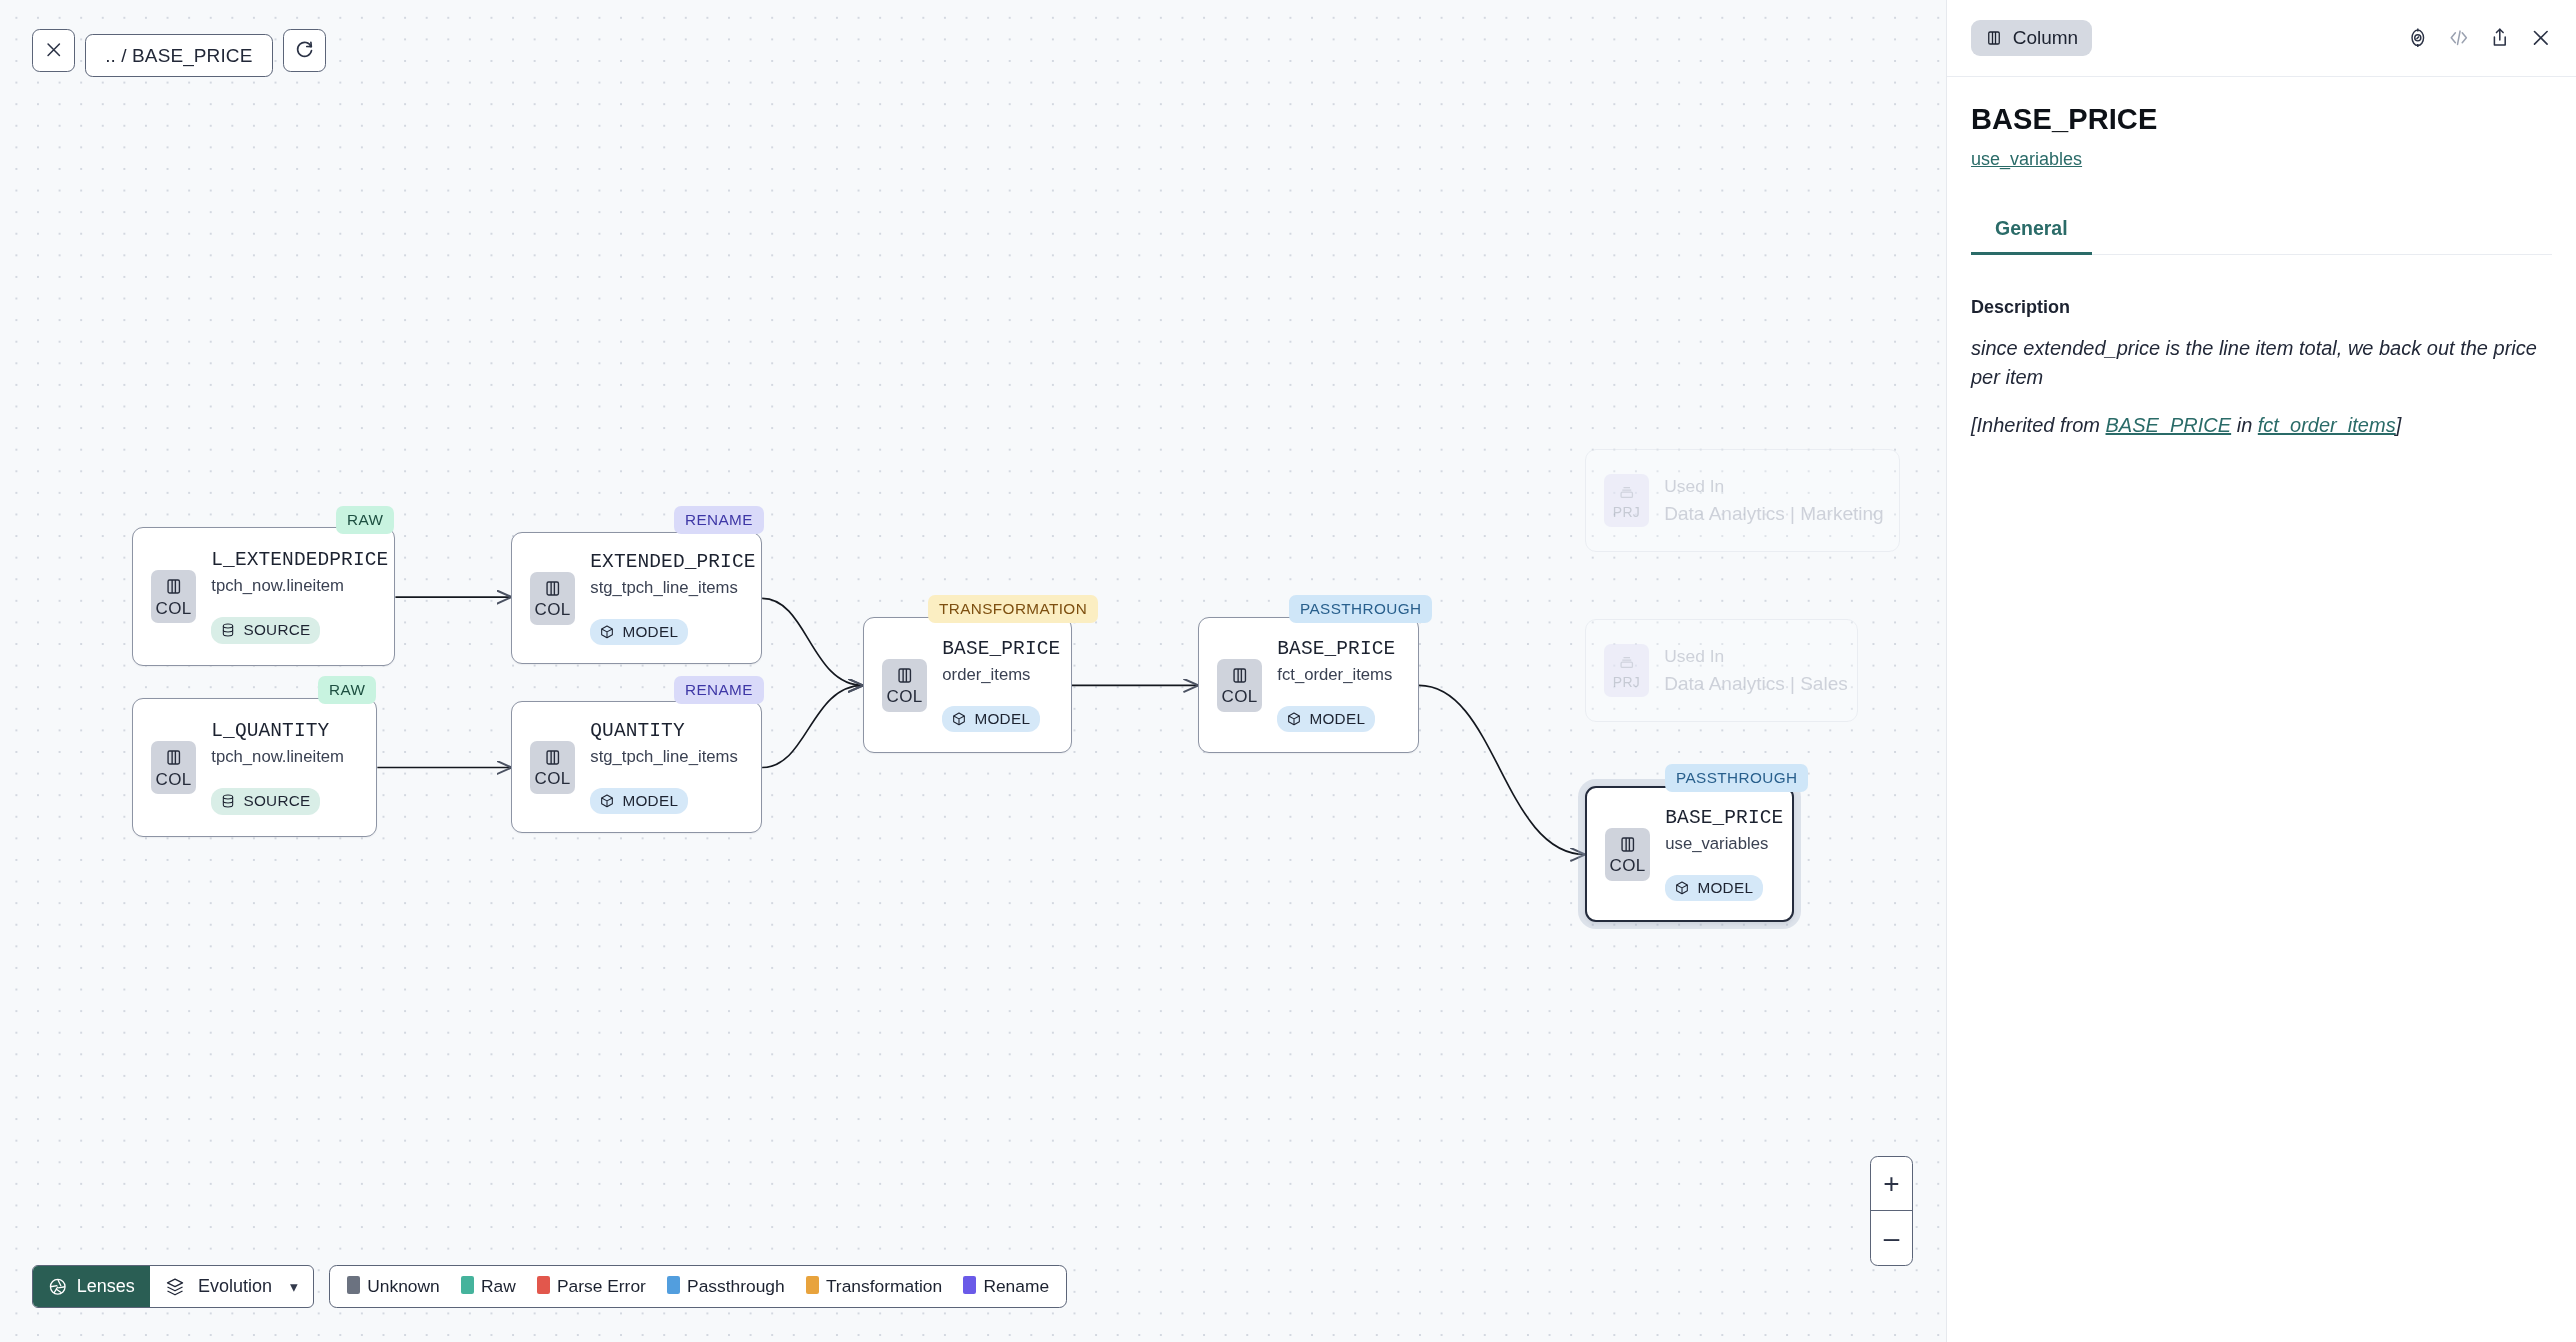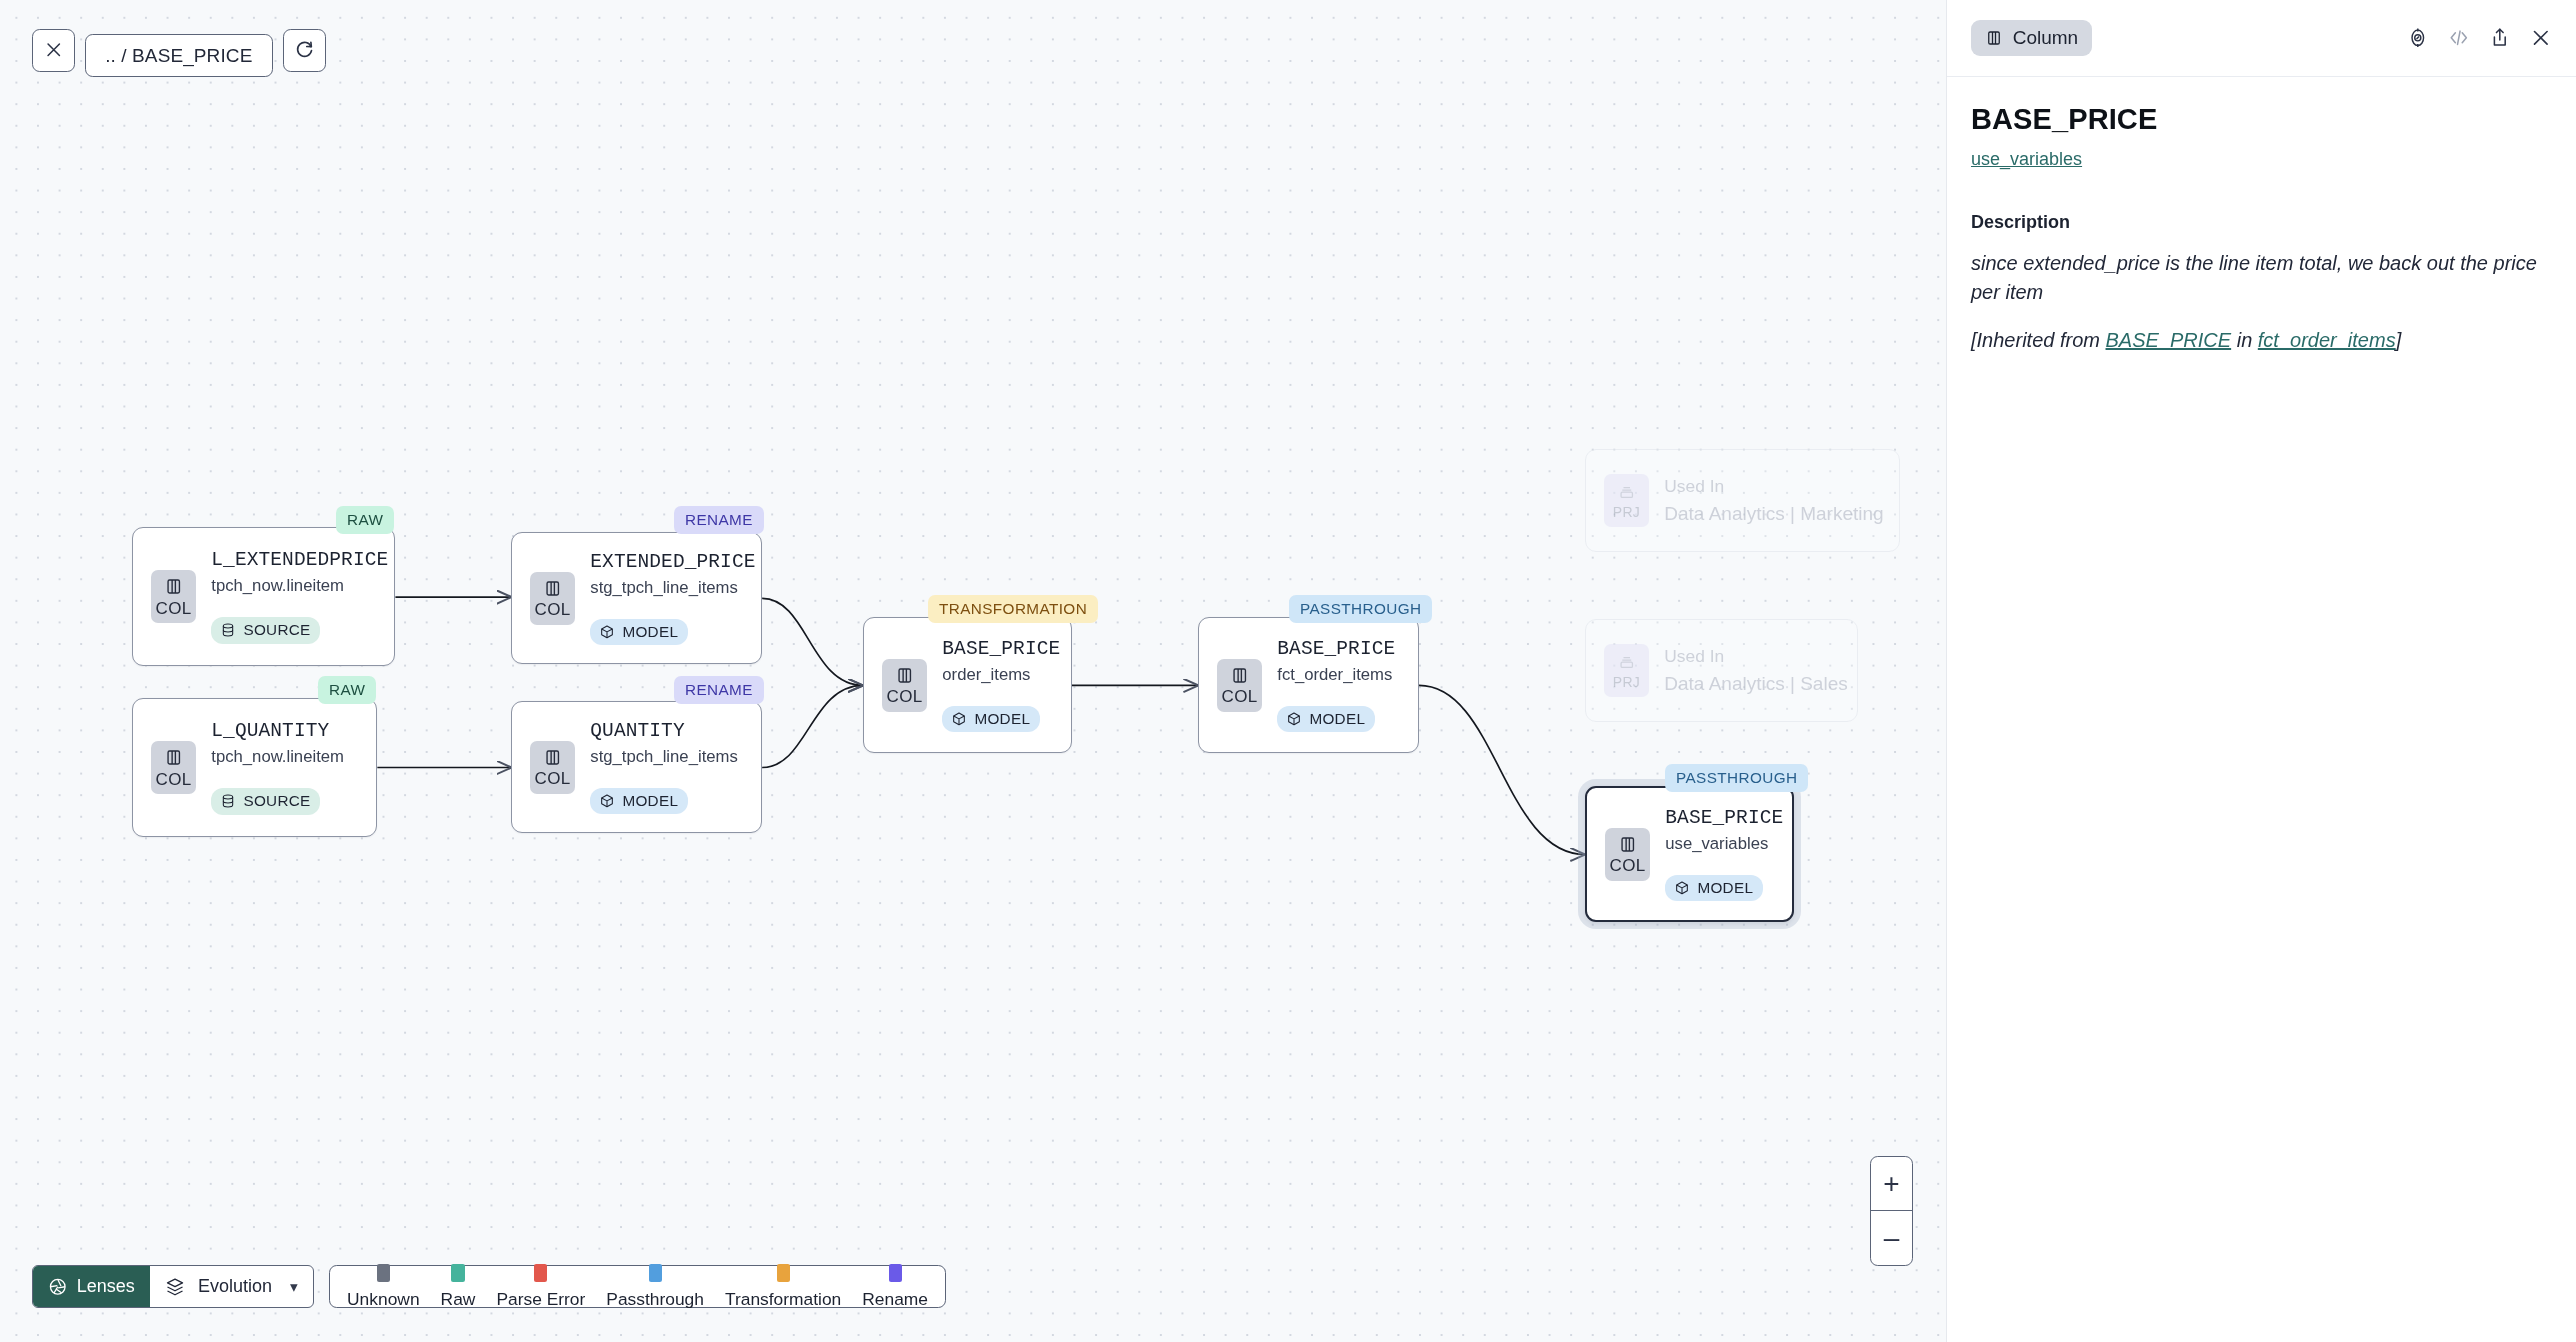--- a/index.html
+++ b/index.html
@@ -112,21 +112,21 @@
     display: flex; align-items: center; gap: 9px; padding: 0 15.3px; font-size: 18px; cursor: pointer;
   }
   .seg.active { background: #2a5e54; color: #ffffff; }
   .seg.plain { color: #222838; gap: 12.5px; }
   .chev { font-size: 15.3px; color: #333a4c; margin-left: 5.6px; }
   #legend {
     display: flex; align-items: center; gap: 21px;
     height: 43px; padding: 0 16.7px; background: #fff;
     border: 1.1px solid #5b6478; border-radius: 7.7px;
   }
-  .leg { display: flex; align-items: center; gap: 7px; font-size: 17.4px; color: #1c2230; white-space: nowrap; flex-direction: column; }
+  .leg { display: flex; align-items: flex-start; gap: 7px; font-size: 17.4px; color: #1c2230; white-space: nowrap; }
   .sw { width: 13.2px; height: 18px; border-radius: 2.1px; flex: 0 0 auto; }
 
   
   #zoomctl {
     position: absolute; right: 33px; bottom: 77px; width: 43px;
     border: 1.1px solid #5b6478; border-radius: 7.7px; background: #fff; overflow: hidden; z-index: 40;
   }
   #zoomctl div {
     height: 54px; display: flex; align-items: center; justify-content: center;
     font-size: 28px; color: #2b3245; cursor: pointer; line-height: 1;
@@ -478,20 +478,23 @@
           <svg width="21.6" height="21.6" viewBox="0 0 24 24" fill="none" stroke="#2b3245" stroke-width="1.8" stroke-linecap="round">
             <path d="M5 5 L19 19 M19 5 L5 19"></path>
           </svg>
         </span>
       </div>
     </div>
 
     <div id="panel-body">
       <div id="col-title">BASE_PRICE</div>
       <a id="col-link">use_variables</a>
+      <div id="tabs">
+        <div class="tab">General</div>
+      </div>
     </div>
 
     <div id="desc-wrap">
       <div id="desc-label">Description</div>
       <div id="desc-text">since extended_price is the line item total, we back out the price per item</div>
       <div id="desc-inherit"><span>[Inherited from </span><a>BASE_PRICE</a><span> in </span><a>fct_order_items</a><span>]</span></div>
     </div>
   </div>
 
 </div>

